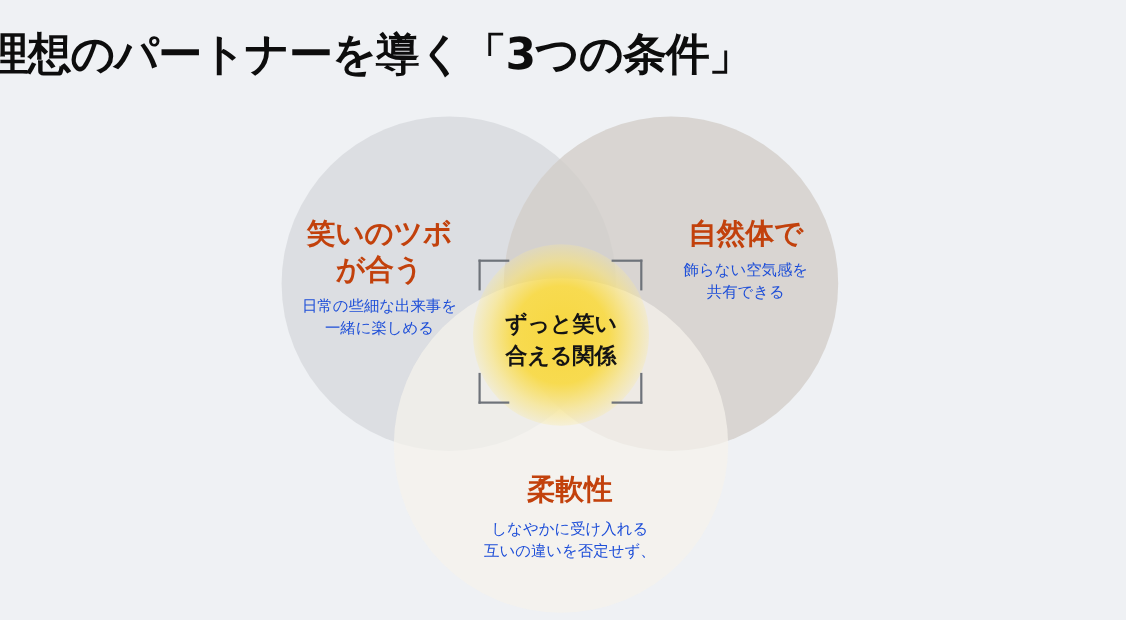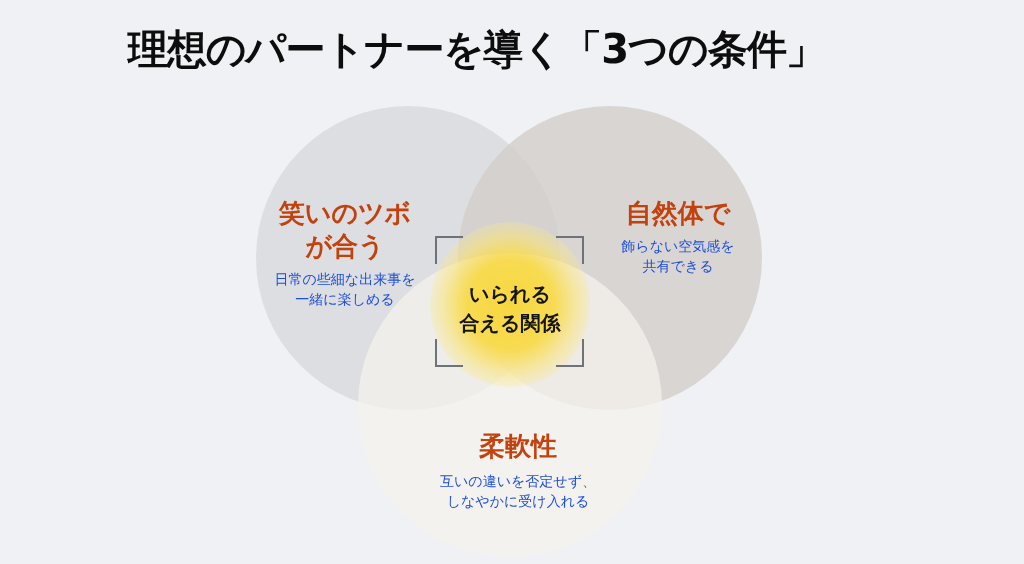--- a/index.html
+++ b/index.html
@@ -12,21 +12,21 @@
       background: #eff1f4;
       position: relative;
       overflow: hidden;
       font-family: "DejaVu Sans", "Liberation Sans", sans-serif;
     }
     .title {
       position: absolute;
       left: 0;
       top: 22px;
       width: 825px;
-      text-align: right;
+      text-align: left;
       font-size: 40px;
       font-weight: bold;
       color: #0d0d0d;
       letter-spacing: -1px;
       margin: 0;
       padding-left: 0;
       text-indent: -14px;
     }
     .circle {
       position: absolute;
@@ -157,21 +157,21 @@
     <div>飾らない空気感を</div>
     <div>共有できる</div>
   </div>
 </div>
 
 <div class="label-block block-bottom">
   <div class="label-title">
     <div>柔軟性</div>
   </div>
   <div class="label-desc">
+    <div>しなやかに受け入れる</div>
     <div>互いの違いを否定せず、</div>
-    <div>しなやかに受け入れる</div>
   </div>
 </div>
 
 <div class="center-text">
-  <div>いられる</div>
+  <div>ずっと笑い</div>
   <div>合える関係</div>
 </div>
 
 </body></html>

